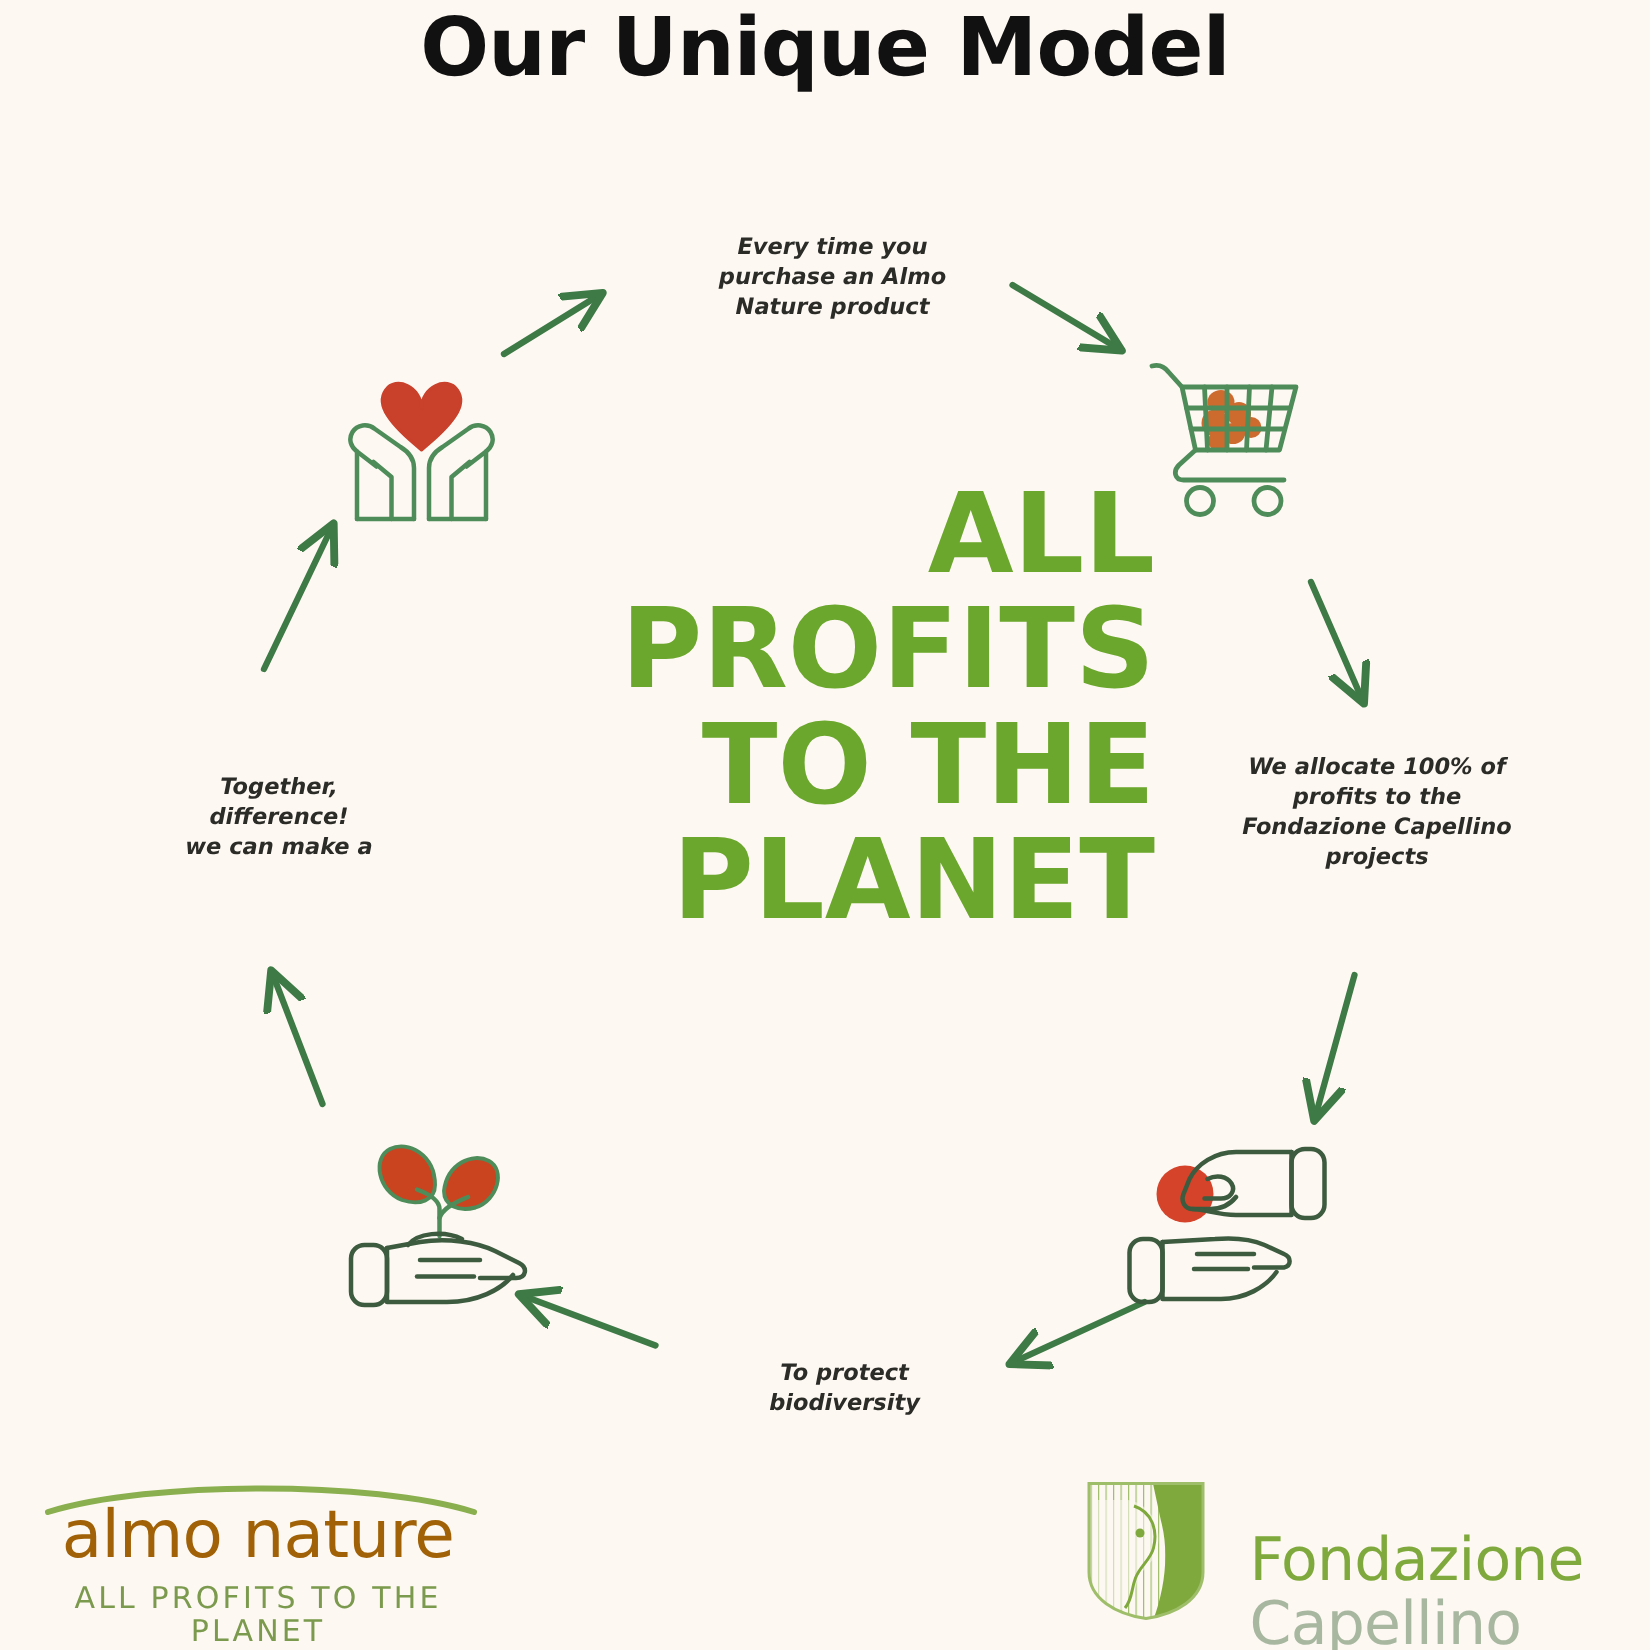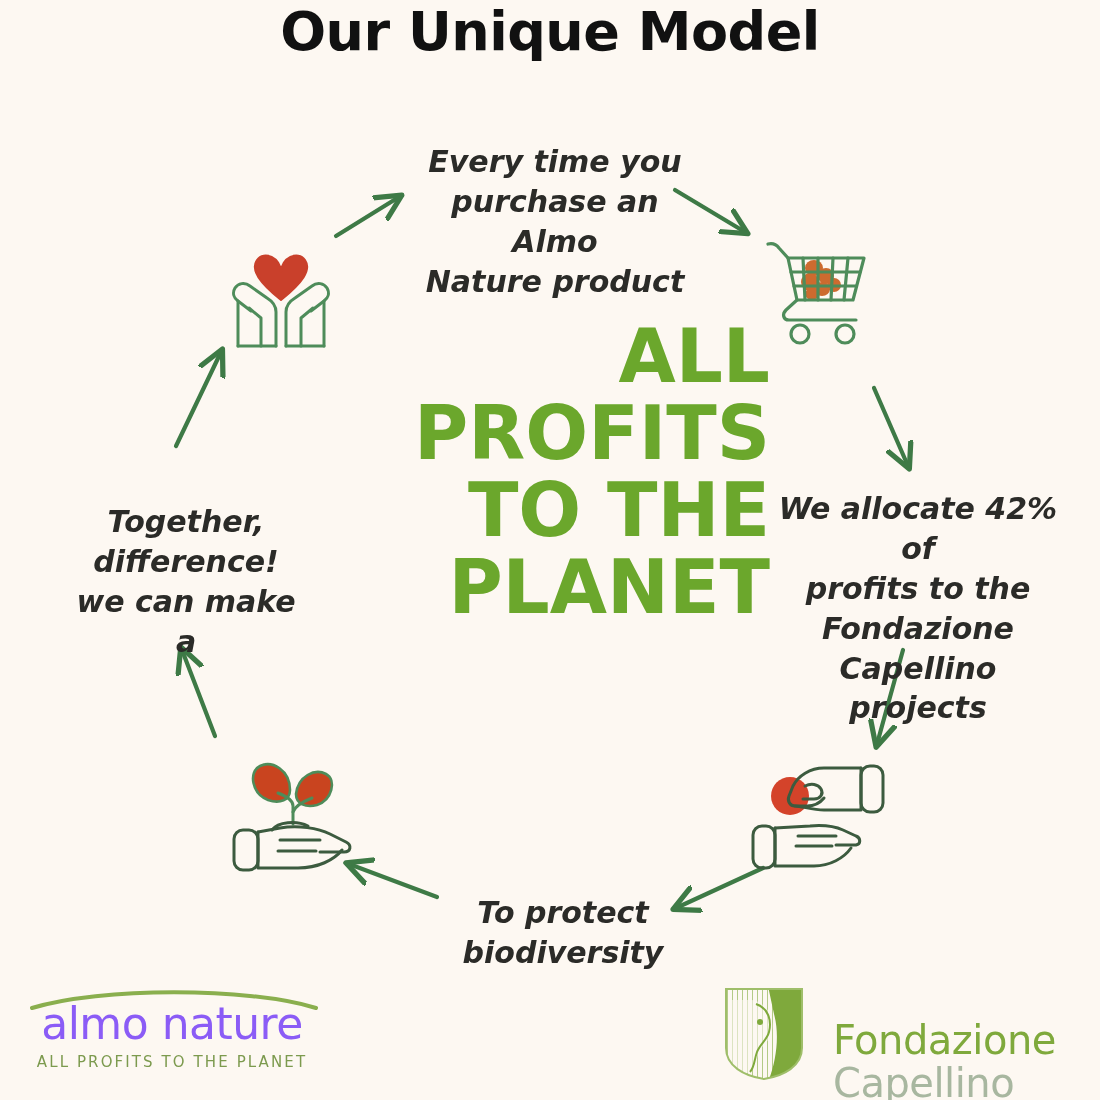--- a/index.html
+++ b/index.html
@@ -54,24 +54,25 @@
     display: block;
     white-space: nowrap;
   }
 
   
   .caption {
     position: absolute;
     font-family: "DejaVu Sans", sans-serif;
     font-style: italic;
     font-weight: bold;
-    font-size: 30px;
+    font-size: 15px;
     line-height: 1.33;
     color: #2B2B28;
     text-align: center;
+    margin-top: 13px;
   }
   #caption-purchase { left: 410px; top: 142px; width: 290px; }
   #caption-allocate { left: 768px; top: 489px; width: 300px; }
   #caption-biodiversity { left: 442px; top: 893px; width: 242px; }
   #caption-together { left: 62px; top: 502px; width: 248px; }
 
   
   .icon-box { position: absolute; }
   #icon-heart-hands { left: 216px; top: 228px; width: 130px; height: 125px; }
   #icon-shopping-cart { left: 752px; top: 232px; width: 132px; height: 120px; }
@@ -100,31 +101,31 @@
     width: 288px; height: 22px;
   }
   #logo-almo-wordmark {
     position: absolute;
     left: 0; top: 12px;
     width: 300px;
     text-align: center;
     font-family: "DejaVu Sans", sans-serif;
     font-size: 44px;
     font-weight: normal;
-    color: #8b5cf6;
+    color: #a16207;
     letter-spacing: -0.5px;
     line-height: 1.1;
   }
   #logo-almo-tagline {
     position: absolute;
     left: 0; top: 66px;
     width: 300px;
     text-align: center;
     font-family: "DejaVu Sans", sans-serif;
-    font-size: 15px;
+    font-size: 20px;
     font-weight: normal;
     color: #7C9A4E;
     letter-spacing: 2.1px;
     line-height: 1.1;
   }
 
   #logo-fondazione-capellino {
     position: absolute;
     left: 722px;
     top: 984px;
@@ -199,21 +200,21 @@
     <span class="l">PLANET</span>
   </div>
 
   <div class="caption" id="caption-purchase">
     <div>Every time you</div>
     <div>purchase an Almo</div>
     <div>Nature product</div>
   </div>
 
   <div class="caption" id="caption-allocate">
-    <div>We allocate 42% of</div>
+    <div>We allocate 100% of</div>
     <div>profits to the</div>
     <div>Fondazione Capellino</div>
     <div>projects</div>
   </div>
 
   <div class="caption" id="caption-biodiversity">
     <div>To protect</div>
     <div>biodiversity</div>
   </div>
 

